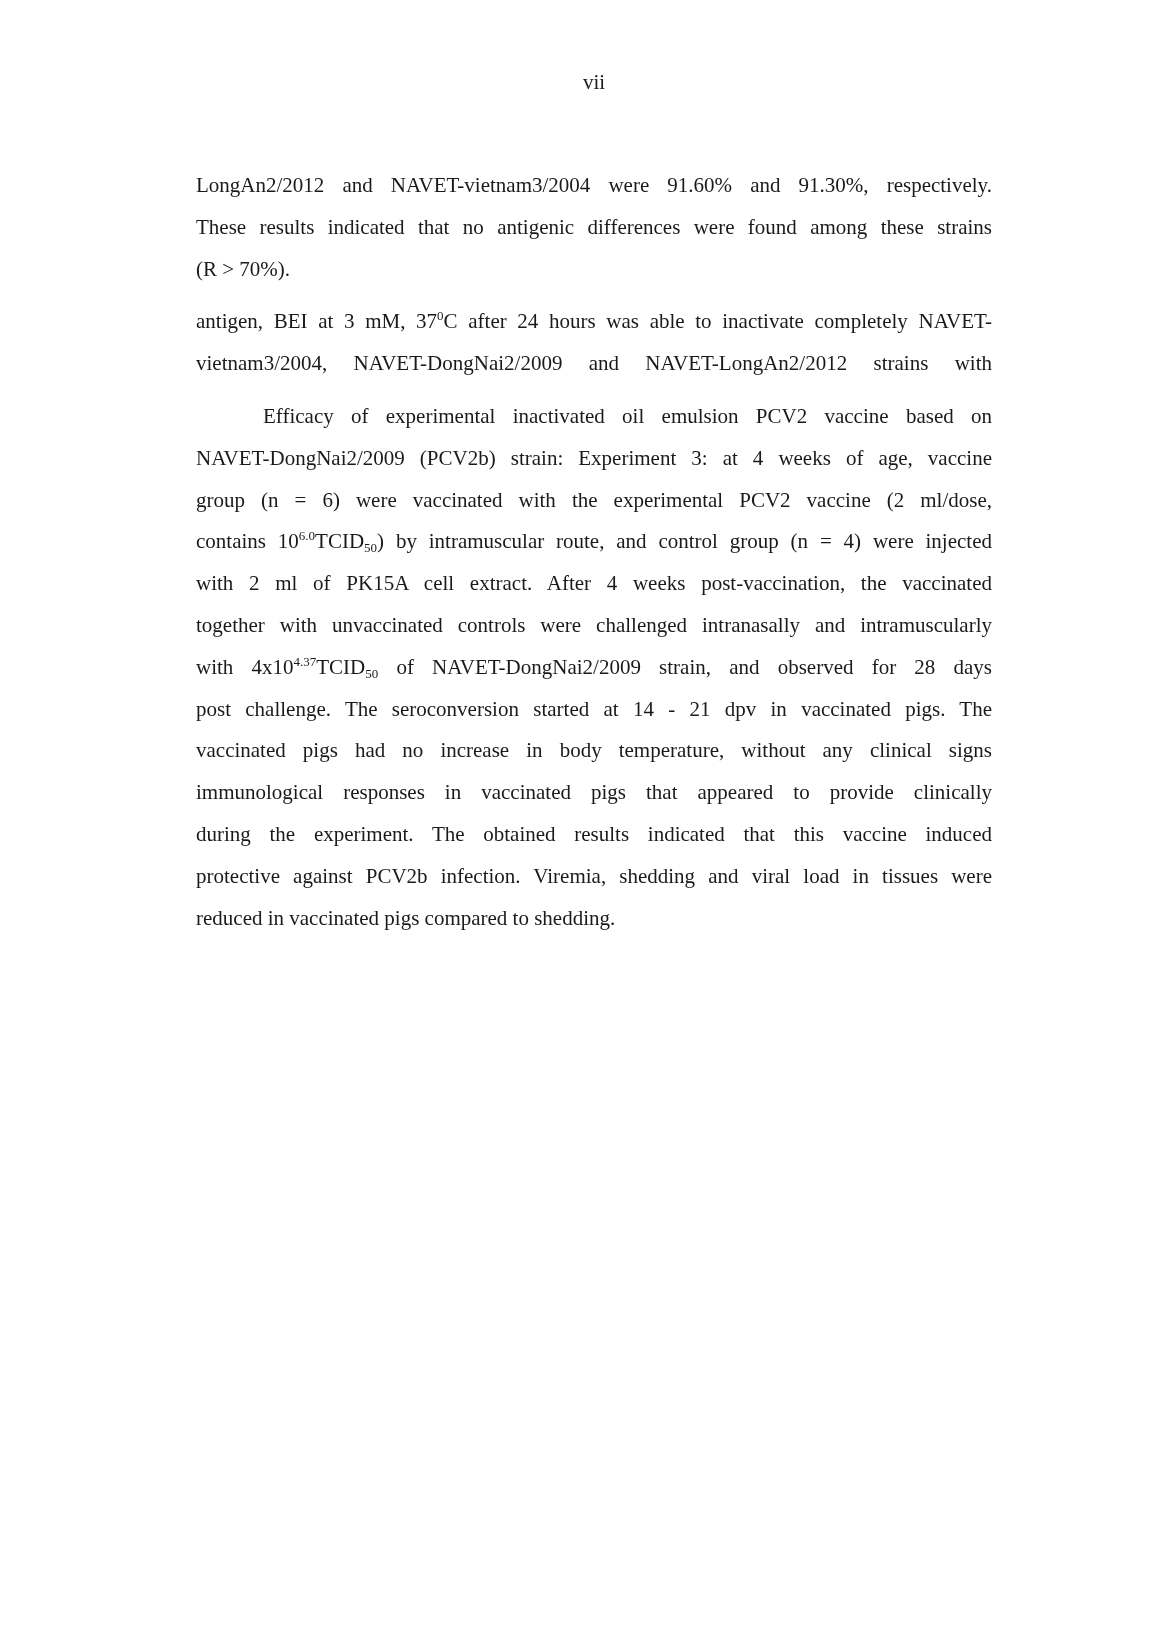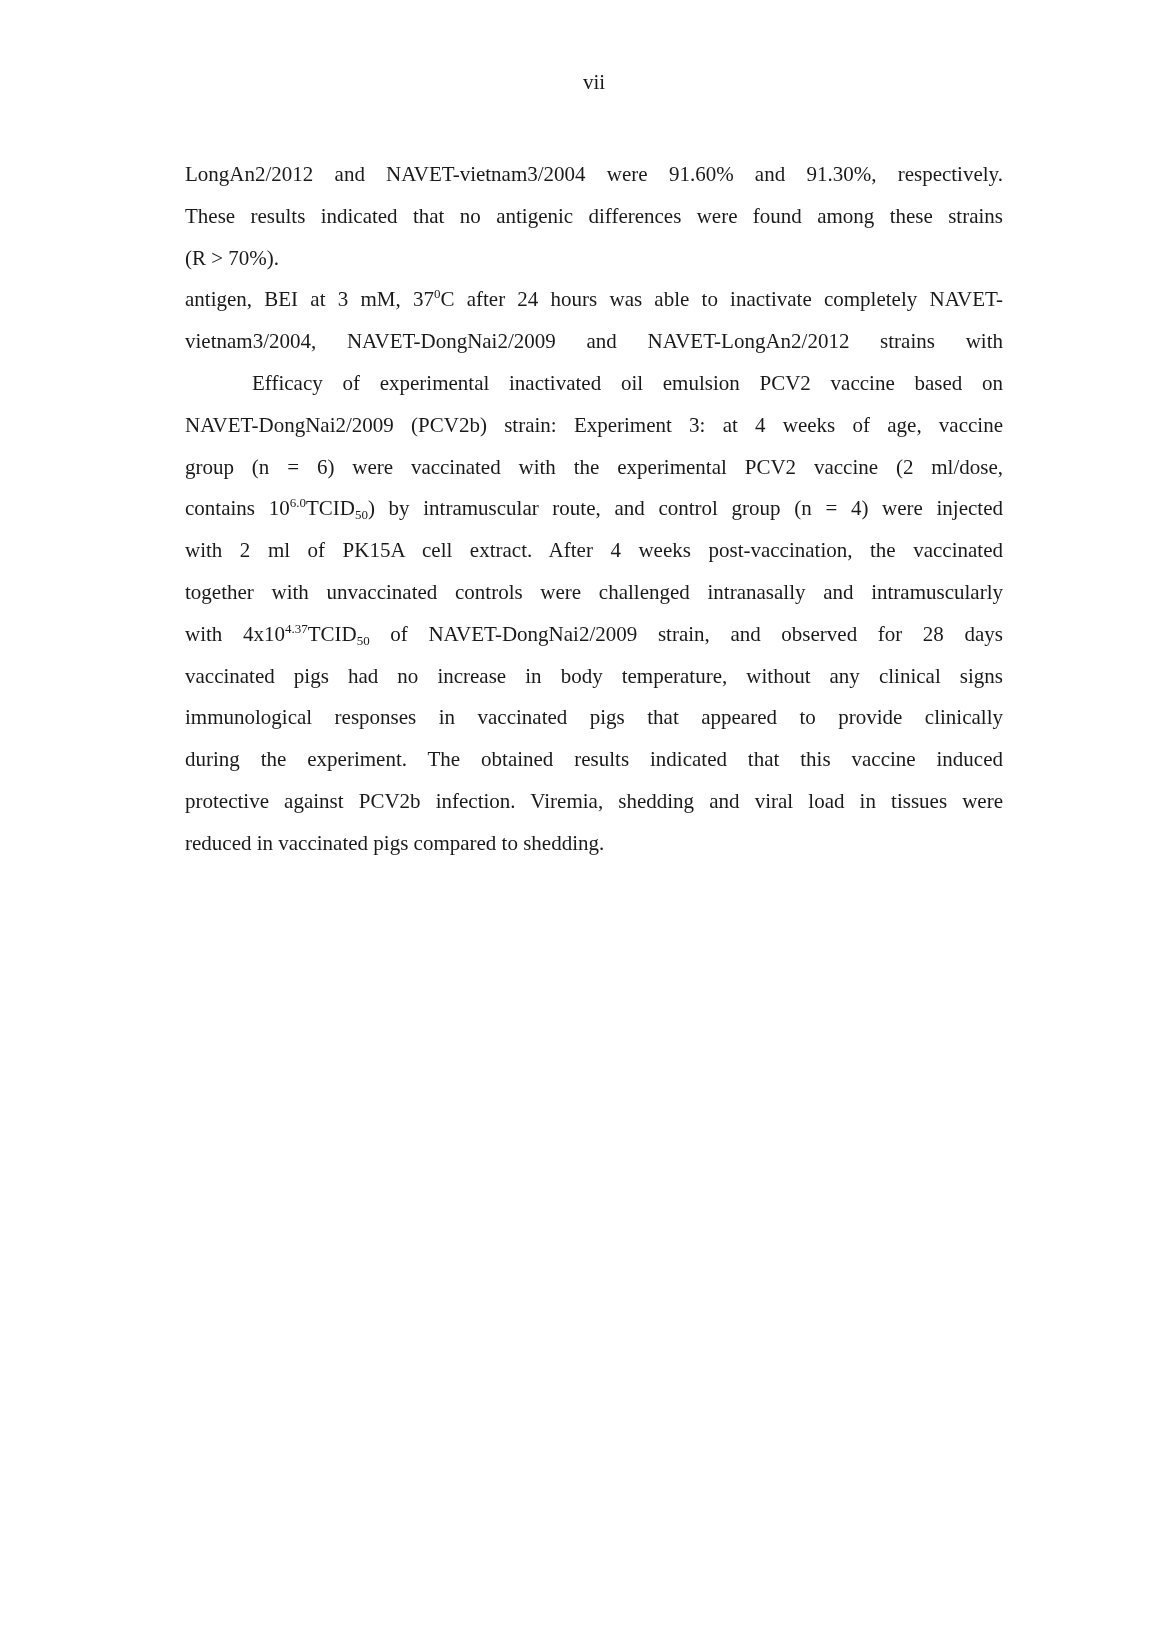--- a/index.html
+++ b/index.html
@@ -26,21 +26,21 @@
     }
     .body-text {
       position: absolute;
       top: 154px;
       left: 185px;
       width: 818px;
       font-size: 21px;
       line-height: 41.8px;
     }
     .para {
-      margin: 0;
+      margin: 11px;
       text-align: justify;
       text-align-last: left;
     }
     .line {
       display: block;
       text-align: justify;
       text-align-last: justify;
       white-space: nowrap;
       height: 41.8px;
     }
@@ -74,19 +74,20 @@
       <span class="line"><span>vietnam3/2004, NAVET-DongNai2/2009 and NAVET-LongAn2/2012 strains with</span></span>
     </div>
   <div class="para">
       <span class="line first-indent"><span>Efficacy of experimental inactivated oil emulsion PCV2 vaccine based on</span></span>
       <span class="line"><span>NAVET-DongNai2/2009 (PCV2b) strain: Experiment 3: at 4 weeks of age, vaccine</span></span>
       <span class="line"><span>group (n = 6) were vaccinated with the experimental PCV2 vaccine (2 ml/dose,</span></span>
       <span class="line"><span>contains 10</span><sup>6.0</sup><span>TCID</span><sub>50</sub><span>) by intramuscular route, and control group (n = 4) were injected</span></span>
       <span class="line"><span>with 2 ml of PK15A cell extract. After 4 weeks post-vaccination, the vaccinated</span></span>
       <span class="line"><span>together with unvaccinated controls were challenged intranasally and intramuscularly</span></span>
       <span class="line"><span>with 4x10</span><sup>4.37</sup><span>TCID</span><sub>50</sub><span> of NAVET-DongNai2/2009 strain, and observed for 28 days</span></span>
+      <span class="line"><span>post challenge. The seroconversion started at 14 - 21 dpv in vaccinated pigs. The</span></span>
       <span class="line"><span>vaccinated pigs had no increase in body temperature, without any clinical signs</span></span>
       <span class="line"><span>immunological responses in vaccinated pigs that appeared to provide clinically</span></span>
       <span class="line"><span>during the experiment. The obtained results indicated that this vaccine induced</span></span>
       <span class="line"><span>protective against PCV2b infection. Viremia, shedding and viral load in tissues were</span></span>
       <span class="line last"><span>reduced in vaccinated pigs compared to shedding.</span></span>
     </div>
 </div>
 
 </body></html>

